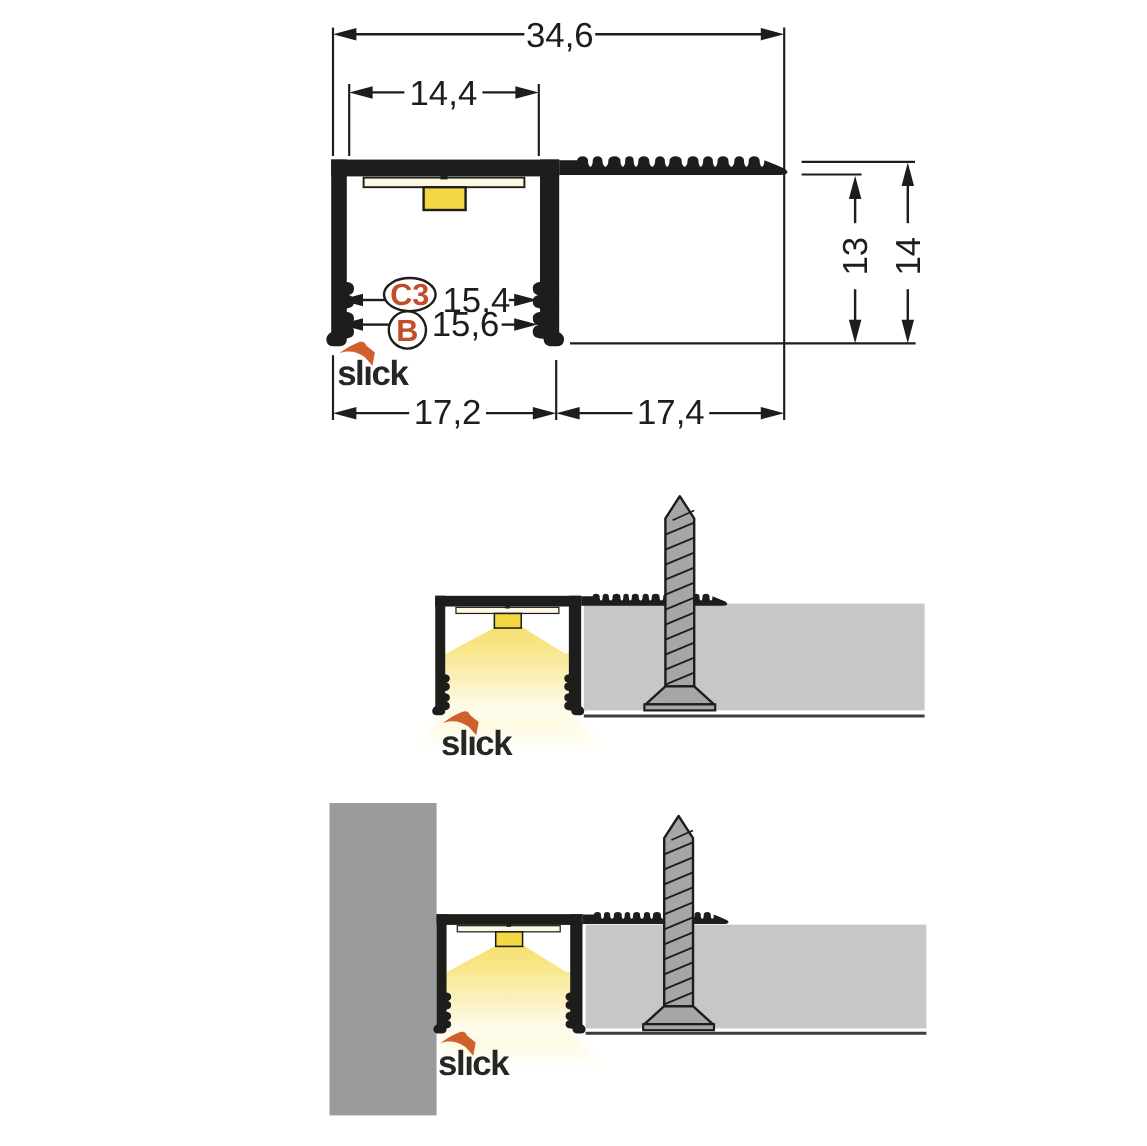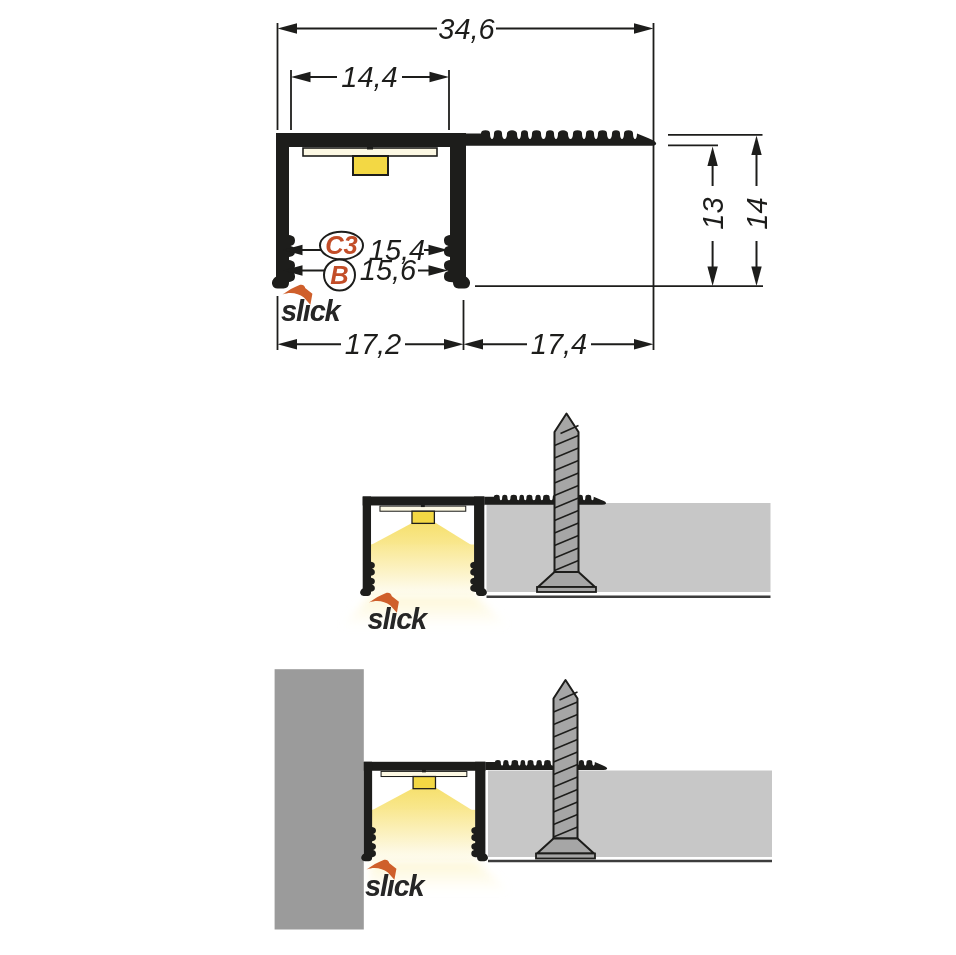--- a/index.html
+++ b/index.html
@@ -1,16 +1,16 @@
 <!DOCTYPE html>
 <html><head>
 <meta charset="utf-8">
 <style>
   html,body{margin:0;padding:0;background:#ffffff;}
-  #page{width:956px;height:955px;position:relative;background:#ffffff;overflow:hidden;font-style:italic;}
+  #page{width:956px;height:955px;position:relative;background:#ffffff;overflow:hidden;}
   svg text{font-family:"Liberation Sans",sans-serif;}
 </style>
 </head>
 <body>
 <div id="page">
 <svg width="956" height="955" viewBox="0 0 956 955" xmlns="http://www.w3.org/2000/svg">
 <defs>
   <linearGradient id="gradCone" x1="0" y1="0" x2="0" y2="1">
     <stop offset="0" stop-color="#f6e06e"></stop>
     <stop offset="1" stop-color="#f9e892"></stop>

